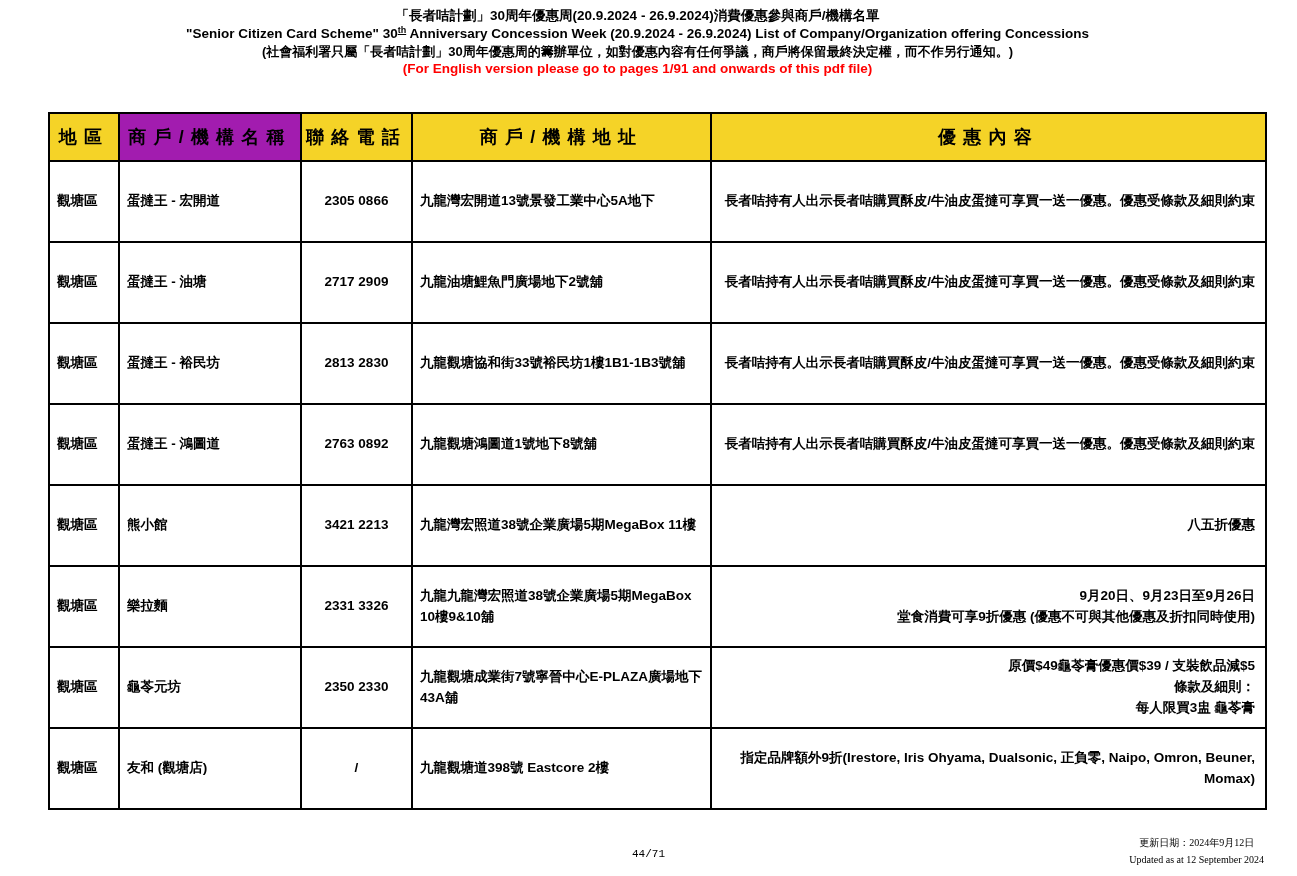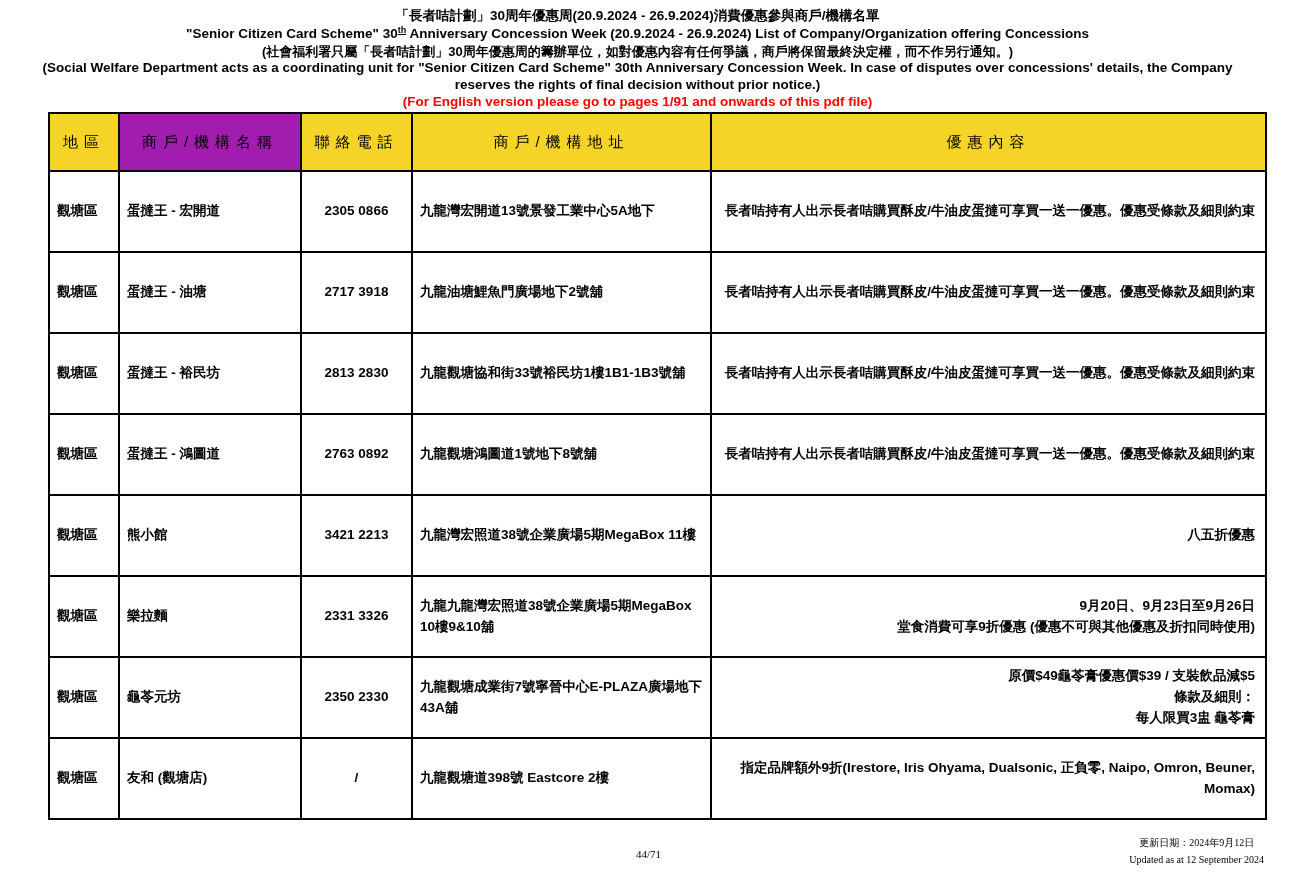--- a/index.html
+++ b/index.html
@@ -28,22 +28,22 @@
 
   
   table.concession-table {
     position: absolute; left: 48px; top: 112px;
     width: 1217px; border-collapse: collapse; table-layout: fixed;
     background: #fff;
   }
   table.concession-table, th, td { border: 2px solid #000; }
   th {
     background: #F5D327;
-    height: 58px;
-    font-size: 15px; font-weight: normal;
+    height: 48px;
+    font-size: 18px; font-weight: bold;
     text-align: center; vertical-align: middle;
     letter-spacing: 0.4em;
   }
   td {
     height: 81px;
     font-size: 13.5px; font-weight: bold;
     vertical-align: middle;
     padding: 4px 7px;
     line-height: 1.55;
     white-space: pre-line;
@@ -51,40 +51,39 @@
     margin-top: 42px;
   }
   td.c-district { text-align: left; }
   td.c-phone { text-align: center; }
   td.c-concession { padding-left: 8px; padding-right: 10px; text-align: right; }
 
   
   .footer-page {
     position: absolute; left: 0; width: 1297px; top: 848px;
     text-align: center;
-    font-family: Liberation Serif, serif;
+    font-family: Liberation Mono, monospace;
     font-size: 11px;
   }
   .footer-updated {
     position: absolute; right: 33px; top: 834px;
     text-align: center;
     font-family: "Liberation Serif", "DejaVu Serif", serif;
     font-size: 10px; line-height: 17px;
   }
 </style>
 </head>
 <body>
 
 <div class="page">
 
   <div class="header-block">
     <div class="hl hl-zh-title">「長者咭計劃」30周年優惠周(20.9.2024 - 26.9.2024)消費優惠參與商戶/機構名單</div>
     <div class="hl hl-en-title"><span>"Senior Citizen Card Scheme" 30</span><sup class="th-sup">th</sup><span> Anniversary Concession Week (20.9.2024 - 26.9.2024) List of Company/Organization offering Concessions</span></div>
     <div class="hl hl-note-zh">(社會福利署只屬「長者咭計劃」30周年優惠周的籌辦單位，如對優惠內容有任何爭議，商戶將保留最終決定權，而不作另行通知。)</div>
-    <div class="hl hl-note-en">(Social Welfare Department acts as a coordinating unit for "Senior Citizen Card Scheme" 30th Anniversary Concession Week. In case of disputes over concessions'  details, the Company reserves the rights of final decision without prior notice.)</div>
     <div class="hl hl-red">(For English version please go to pages 1/91 and onwards of this pdf file)</div>
   </div>
 
   <table class="concession-table">
     <colgroup>
       <col style="width:70px">
       <col style="width:182px">
       <col style="width:111px">
       <col style="width:299px">
       <col style="width:555px">
@@ -103,21 +102,21 @@
       <td class="c-district">觀塘區</td>
       <td class="c-name">蛋撻王 - 宏開道</td>
       <td class="c-phone">2305 0866</td>
       <td class="c-address">九龍灣宏開道13號景發工業中心5A地下</td>
       <td class="c-concession">長者咭持有人出示長者咭購買酥皮/牛油皮蛋撻可享買一送一優惠。優惠受條款及細則約束</td>
     </tr>
 
     <tr>
       <td class="c-district">觀塘區</td>
       <td class="c-name">蛋撻王 - 油塘</td>
-      <td class="c-phone">2717 3918</td>
+      <td class="c-phone">2717 2909</td>
       <td class="c-address">九龍油塘鯉魚門廣場地下2號舖</td>
       <td class="c-concession">長者咭持有人出示長者咭購買酥皮/牛油皮蛋撻可享買一送一優惠。優惠受條款及細則約束</td>
     </tr>
 
     <tr>
       <td class="c-district">觀塘區</td>
       <td class="c-name">蛋撻王 - 裕民坊</td>
       <td class="c-phone">2813 2830</td>
       <td class="c-address">九龍觀塘協和街33號裕民坊1樓1B1-1B3號舖</td>
       <td class="c-concession">長者咭持有人出示長者咭購買酥皮/牛油皮蛋撻可享買一送一優惠。優惠受條款及細則約束</td>

